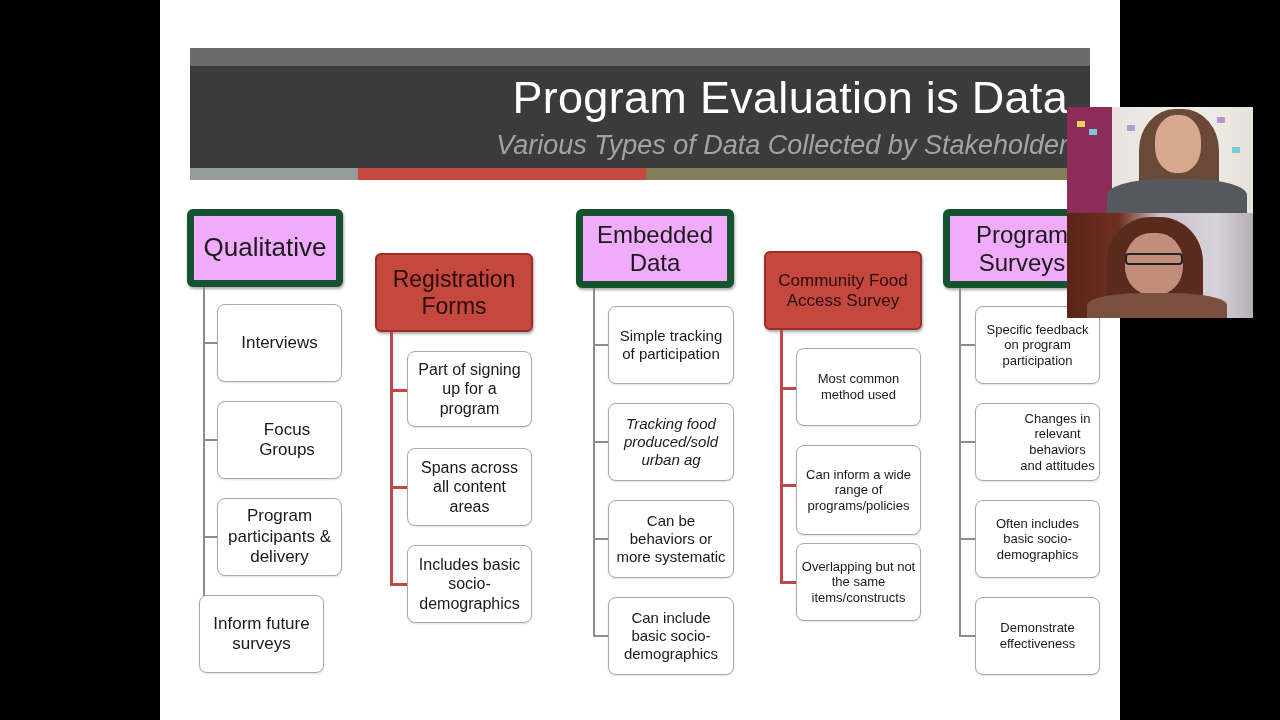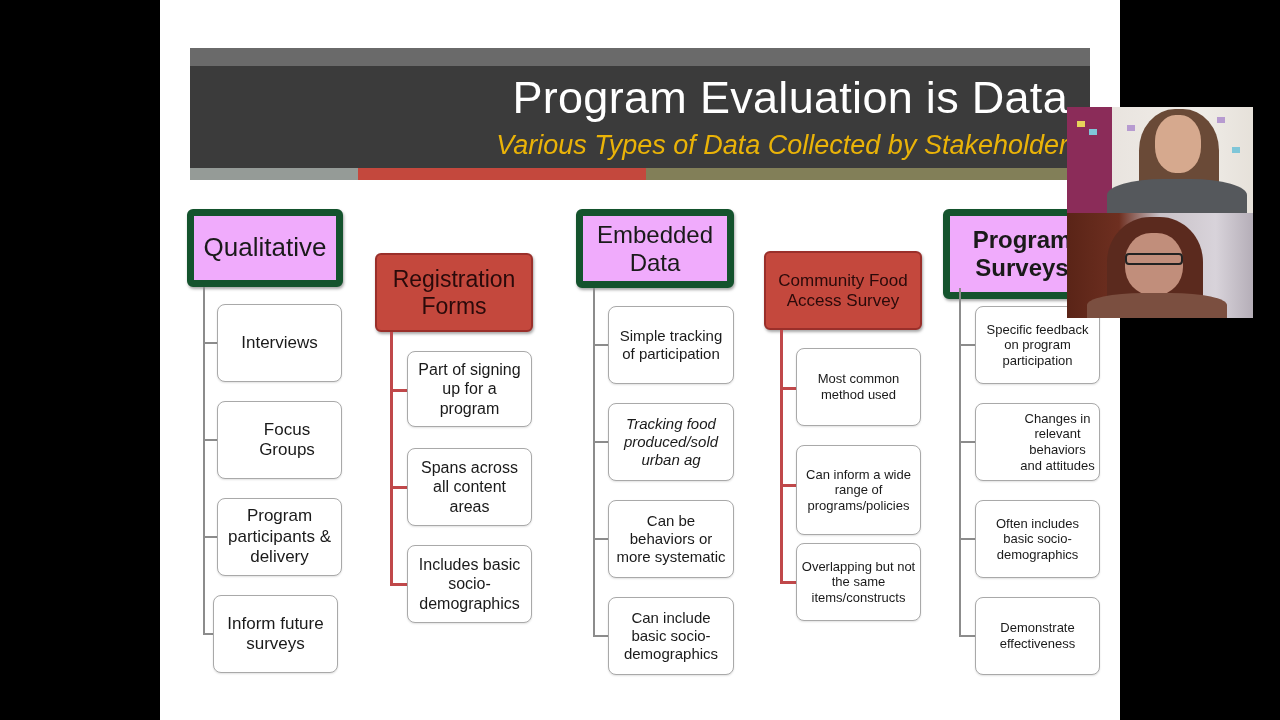--- a/index.html
+++ b/index.html
@@ -9,21 +9,21 @@
     .slide { position: absolute; left: 160px; top: 0; width: 960px; height: 720px; background: #fff; }
 
     .hdr-top { position: absolute; left: 190px; top: 48px; width: 900px; height: 18px; background: #6a6a6a; }
     .hdr-main { position: absolute; left: 190px; top: 66px; width: 900px; height: 102px; background: #3b3b3b; }
     .hdr-strip { position: absolute; top: 168px; height: 12px; }
     .strip-gray { left: 190px; width: 168px; background: #959b97; }
     .strip-red { left: 358px; width: 288px; background: #c4483d; }
     .strip-olive { left: 646px; width: 444px; background: #827f58; }
 
     .title { position: absolute; right: 212px; top: 72px; color: #fff; font-size: 45px; white-space: nowrap; letter-spacing: 0.3px; }
-    .subtitle { position: absolute; right: 212px; top: 130px; color: #eab308; font-size: 27px; font-style: italic; white-space: nowrap; }
+    .subtitle { position: absolute; right: 212px; top: 130px; color: #a3a3a3; font-size: 27px; font-style: italic; white-space: nowrap; }
 
     .col-head { position: absolute; border-radius: 6px; display: flex; align-items: center; justify-content: center; text-align: center; color: #1a1a1a; line-height: 1.15; box-shadow: 1px 2px 3px rgba(0,0,0,0.35); }
     .gray-head { background: #f0abfc; border: 7px solid #14532d; }
     .red-head { background: #c4483d; border: 2px solid #9a2f2a; color: #2a0a0a; }
 
     .connector { position: absolute; width: 2px; }
     .conn-gray { background: #8c8c8c; }
     .conn-red { background: #c0484a; width: 3px; }
     .tick { position: absolute; height: 2px; }
     .tick-gray { background: #8c8c8c; }
@@ -61,21 +61,21 @@
 
 <div class="col-head gray-head" style="left:187px; top:209px; width:156px; height:78px; font-size:26px;">Qualitative</div>
 <div class="connector conn-gray" style="left:203px; top:287px; height:347px;"></div>
 <div class="tick tick-gray" style="left:203px; top:342px; width:15px;"></div>
 <div class="tick tick-gray" style="left:203px; top:439px; width:15px;"></div>
 <div class="tick tick-gray" style="left:203px; top:536px; width:15px;"></div>
 <div class="tick tick-gray" style="left:203px; top:633px; width:15px;"></div>
 <div class="leaf" style="left:217px; top:304px; width:125px; height:78px; font-size:17px;">Interviews</div>
 <div class="leaf" style="left:217px; top:401px; width:125px; height:78px; font-size:17px;padding-left:19px;">Focus Groups</div>
 <div class="leaf" style="left:217px; top:498px; width:125px; height:78px; font-size:17px;">Program participants &amp; delivery</div>
-<div class="leaf" style="left:213px; top:595px; width:125px; height:78px; font-size:17px;">Inform future surveys</div>
+<div class="leaf" style="left:199px; top:595px; width:125px; height:78px; font-size:17px;">Inform future surveys</div>
 
 <div class="col-head red-head" style="left:375px; top:253px; width:158px; height:79px; font-size:23px;">Registration Forms</div>
 <div class="connector conn-red" style="left:390px; top:332px; height:253px;"></div>
 <div class="tick tick-red" style="left:390px; top:389px; width:18px;"></div>
 <div class="tick tick-red" style="left:390px; top:486px; width:18px;"></div>
 <div class="tick tick-red" style="left:390px; top:583px; width:18px;"></div>
 <div class="leaf" style="left:407px; top:351px; width:125px; height:76px; font-size:16px;">Part of signing up for a program</div>
 <div class="leaf" style="left:407px; top:448px; width:125px; height:78px; font-size:16px;">Spans across all content areas</div>
 <div class="leaf" style="left:407px; top:545px; width:125px; height:78px; font-size:16px;">Includes basic socio-demographics</div>
 
@@ -92,21 +92,21 @@
 
 <div class="col-head red-head" style="left:764px; top:251px; width:158px; height:79px; font-size:17px;">Community Food Access Survey</div>
 <div class="connector conn-red" style="left:780px; top:330px; height:254px;"></div>
 <div class="tick tick-red" style="left:780px; top:387px; width:18px;"></div>
 <div class="tick tick-red" style="left:780px; top:484px; width:18px;"></div>
 <div class="tick tick-red" style="left:780px; top:581px; width:18px;"></div>
 <div class="leaf" style="left:796px; top:348px; width:125px; height:78px; font-size:13px;">Most common method used</div>
 <div class="leaf" style="left:796px; top:445px; width:125px; height:90px; font-size:13px;">Can inform a wide range of programs/policies</div>
 <div class="leaf" style="left:796px; top:543px; width:125px; height:78px; font-size:13px;">Overlapping but not the same items/constructs</div>
 
-<div class="col-head gray-head" style="left:943px; top:209px; width:158px; height:90px; font-size:24px;font-weight:bold;">Program Surveys</div>
+<div class="col-head gray-head" style="left:943px; top:209px; width:158px; height:79px; font-size:24px;">Program Surveys</div>
 <div class="connector conn-gray" style="left:959px; top:288px; height:348px;"></div>
 <div class="tick tick-gray" style="left:959px; top:344px; width:16px;"></div>
 <div class="tick tick-gray" style="left:959px; top:441px; width:16px;"></div>
 <div class="tick tick-gray" style="left:959px; top:538px; width:16px;"></div>
 <div class="tick tick-gray" style="left:959px; top:635px; width:16px;"></div>
 <div class="leaf" style="left:975px; top:306px; width:125px; height:78px; font-size:13px;">Specific feedback on program participation</div>
 <div class="leaf" style="left:975px; top:403px; width:125px; height:78px; font-size:13px;padding-left:44px;">Changes in relevant behaviors and attitudes</div>
 <div class="leaf" style="left:975px; top:500px; width:125px; height:78px; font-size:13px;">Often includes basic socio-demographics</div>
 <div class="leaf" style="left:975px; top:597px; width:125px; height:78px; font-size:13px;">Demonstrate effectiveness</div>
 

